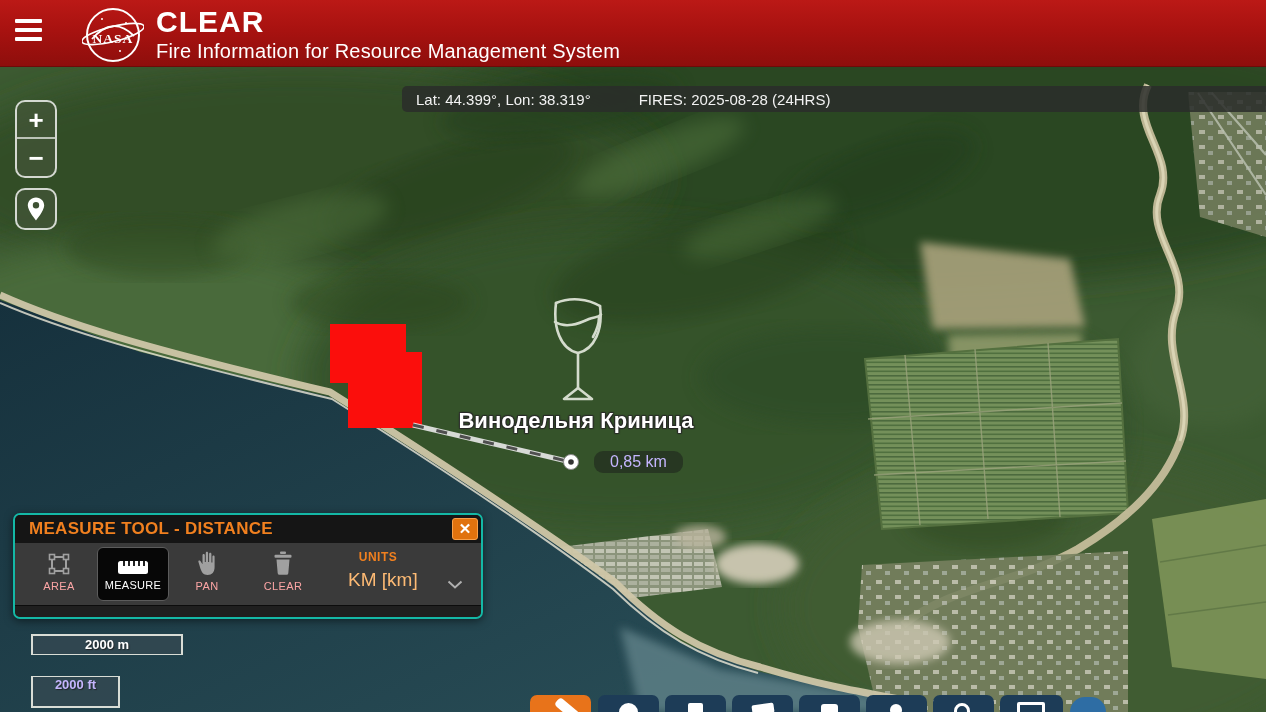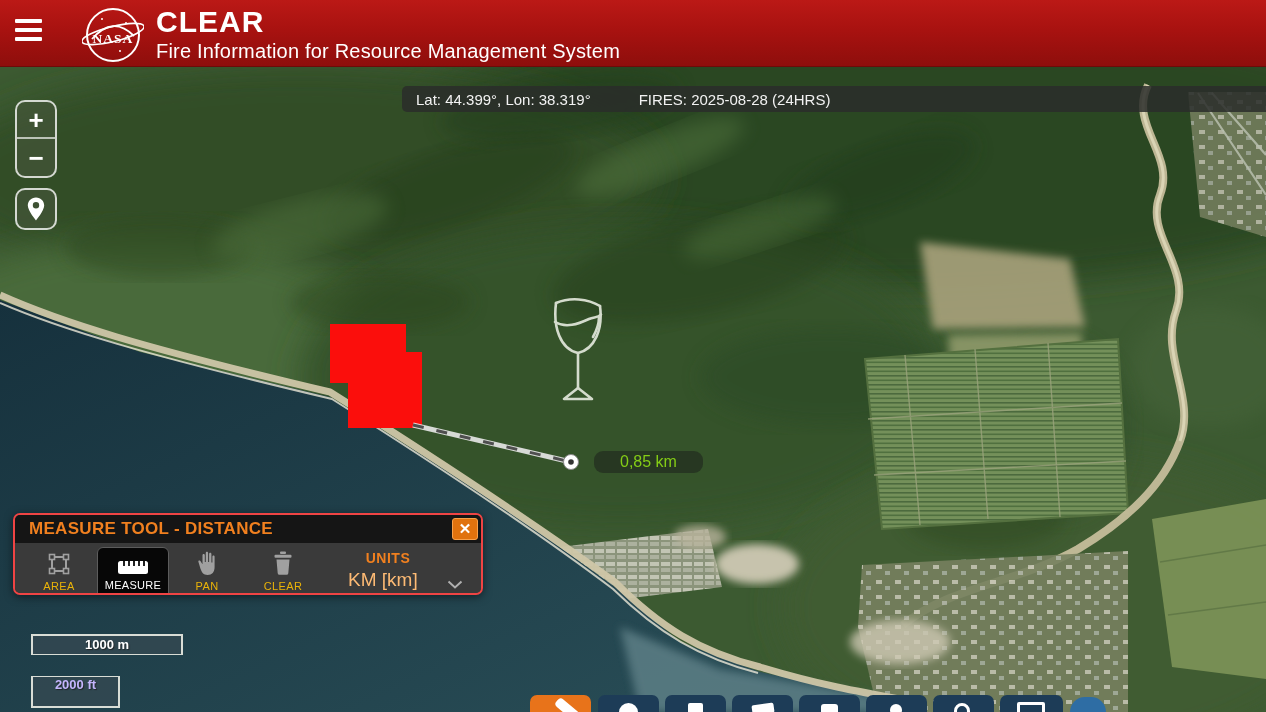--- a/index.html
+++ b/index.html
@@ -42,45 +42,45 @@
     display:flex; align-items:center; justify-content:center; cursor:pointer; }
 
   
   .map-svg { position:absolute; left:0; top:67px; z-index:1; }
   .anno-svg { position:absolute; left:0; top:67px; z-index:10; pointer-events:none; }
   .glass { position:absolute; left:542px; top:293px; z-index:11; }
   .poi-label { position:absolute; left:452px; top:408px; width:248px; z-index:12; text-align:center;
     color:#fff; font-size:22px; font-weight:700;
     text-shadow:-1px -1px 1px rgba(40,40,40,.9), 1px -1px 1px rgba(40,40,40,.9), -1px 1px 1px rgba(40,40,40,.9), 1px 1px 1px rgba(40,40,40,.9); }
   .dist-label { position:absolute; left:594px; top:451px; z-index:12; background:rgba(25,28,25,.5);
-    border-radius:9px; padding:2px 26px; color:#84cc16; font-size:16px; }
-
-  
-  .measure-panel { position:absolute; left:13px; top:513px; width:470px; height:82px; z-index:35;
-    border:2px solid #ef4444; border-radius:7px; background:#3a3a3a; overflow:hidden;
+    border-radius:9px; padding:2px 16px; color:#c4b5fd; font-size:16px; }
+
+  
+  .measure-panel { position:absolute; left:13px; top:513px; width:470px; height:106px; z-index:35;
+    border:2px solid #14b8a6; border-radius:7px; background:#3a3a3a; overflow:hidden;
     box-shadow:0 2px 8px rgba(0,0,0,.5); }
   .mp-title { position:relative; height:28px; background:#151515; display:flex; align-items:center; }
   .mp-title .txt { color:#f1801f; font-size:17px; font-weight:700; margin-left:14px; letter-spacing:.3px; }
   .mp-close { position:absolute; right:3px; top:3px; width:26px; height:22px; background:#e0720e;
     border:1px solid #f8a04a; border-radius:3px; color:#fff; font-size:15px; font-weight:700;
     display:flex; align-items:center; justify-content:center; cursor:pointer; }
   .mp-body { position:relative; height:62px; background:#3a3a3a; }
   .mp-foot { height:14px; background:#1f1f1f; border-top:1px solid #0c0c0c; }
-  .tool-item { position:absolute; top:7px; text-align:center; cursor:pointer; color:#eab308; }
+  .tool-item { position:absolute; top:7px; text-align:center; cursor:pointer; color:#fca5a5; }
   .tool-item .ic { height:26px; display:flex; align-items:flex-end; justify-content:center; }
   .tool-item .lb { font-size:11px; margin-top:4px; letter-spacing:.4px; }
   .tool-area { left:16px; width:56px; }
   .tool-pan { left:164px; width:56px; }
   .tool-clear { left:238px; width:60px; }
   .tool-distance { left:82px; top:4px; width:72px; height:54px; background:#070707; border:1px solid #5c5c5c;
     border-radius:6px; color:#fff; cursor:pointer; text-align:center; position:absolute; }
   .tool-distance .ic { height:27px; display:flex; align-items:flex-end; justify-content:center; }
   .tool-distance .lb { font-size:11px; margin-top:4px; letter-spacing:.3px; }
-  .units-label { position:absolute; left:330px; top:7px; width:86px; text-align:center;
-    color:#f1801f; font-size:14px; font-weight:700; letter-spacing:.5px; }
+  .units-label { position:absolute; left:320px; top:7px; width:86px; text-align:center;
+    color:#f1801f; font-size:12px; font-weight:700; letter-spacing:.5px; }
   .units-value { position:absolute; left:333px; top:26px; color:#fdba74; font-size:19px; cursor:pointer; }
   .units-chevron { position:absolute; left:432px; top:32px; cursor:pointer; }
 
   
   .scale-m { position:absolute; left:31px; top:634px; width:152px; height:21px; z-index:30;
     background:rgba(62,76,86,.55); border:2px solid #d9ddd6; border-bottom-width:1px;
     color:#fff; font-size:13px; font-weight:700; text-align:center; line-height:18px;
     text-shadow:1px 1px 1px rgba(30,30,30,.8); }
   .scale-ft { position:absolute; left:31px; top:676px; width:89px; height:32px; z-index:30;
     background:rgba(62,76,86,.55); border:2px solid #d9ddd6; border-top-width:1px;
@@ -196,20 +196,21 @@
   <svg class="glass" width="72" height="114" viewBox="0 0 72 114">
     <g fill="none" stroke="#dde3d6" stroke-width="2.6" stroke-linecap="round" stroke-linejoin="round" opacity=".95">
       <path d="M14,10 C11,34 18,56 36,60 C53,56 61,36 58,13"></path>
       <path d="M14,10 C28,4 46,5.5 58,13"></path>
       <path d="M13,29 C24,35.5 36,31 47,26 C52,23.8 56,25 59,21.5"></path>
       <path d="M51,44 C55,37 57,30 57,24"></path>
       <path d="M36,60 L36,95"></path>
       <path d="M36,95 L22,106 L50,106 Z"></path>
     </g>
   </svg>
+  <div class="poi-label">Винодельня Криница</div>
   <div class="dist-label">0,85 km</div>
 
   <div class="header">
     <div class="hamburger">
         <span></span>
         <span></span>
         <span></span>
       </div>
     <svg class="nasa-logo" viewBox="0 0 62 62">
       <circle cx="31" cy="32" r="26" fill="none" stroke="#fff" stroke-width="2"></circle>
@@ -290,21 +291,21 @@
       <div class="units-value">KM [km]</div>
       <div class="units-chevron">
         <svg width="16" height="9" viewBox="0 0 16 9">
             <polyline points="1.5,1.5 8,7.5 14.5,1.5" fill="none" stroke="#b0b0b0" stroke-width="2"></polyline>
           </svg>
       </div>
     </div>
     <div class="mp-foot"></div>
   </div>
 
-  <div class="scale-m">1000 m</div>
+  <div class="scale-m">2000 m</div>
   <div class="scale-ft">2000 ft</div>
 
   <div class="bt-btn active" style="left:530px">
     <div class="w" style="left:24px; top:9px; width:26px; height:10px; border-radius:4px; transform:rotate(40deg);"></div>
   </div>
   <div class="bt-btn" style="left:598px">
     <div class="w" style="left:21px; top:8px; width:19px; height:19px; border-radius:50%;"></div>
   </div>
   <div class="bt-btn" style="left:665px">
     <div class="w" style="left:23px; top:8px; width:15px; height:14px; border-radius:2px;"></div>

